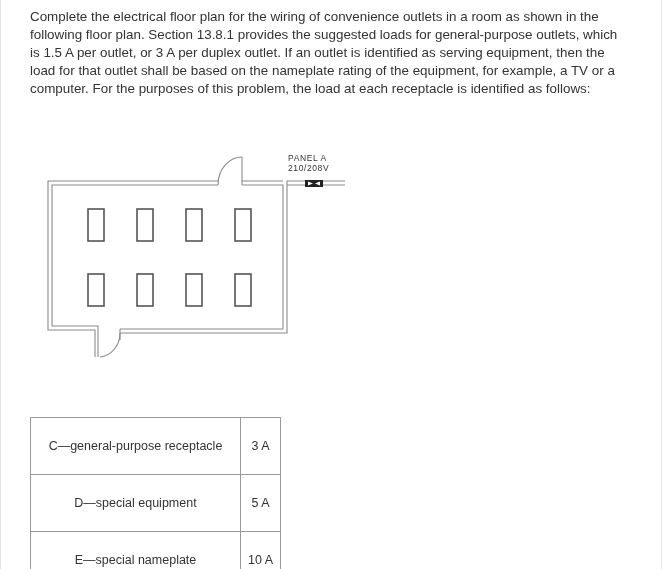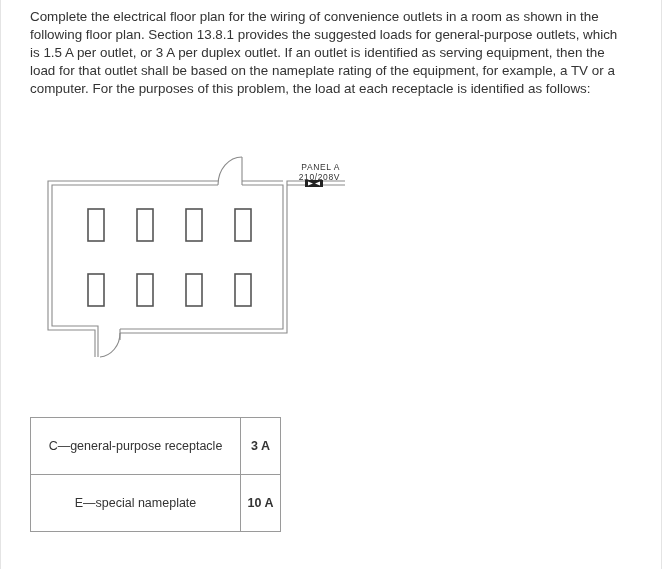--- a/index.html
+++ b/index.html
@@ -16,35 +16,35 @@
   }
   .problem-text {
     position: absolute; left: 30px; top: 8px; width: 600px;
     font-size: 13.4px; line-height: 18px; color: #333333;
     margin: 0;
   }
   .floorplan {
     position: absolute; left: 0; top: 145px; width: 400px; height: 220px;
   }
   .panel-label {
-    position: absolute; left: 288px; top: 162px;
+    position: absolute; left: 288px; top: 153px;
     font-size: 8.5px; line-height: 10px; color: #333;
-    letter-spacing: 0.6px; text-align: right; width: 52px;
+    letter-spacing: 0.6px; text-align: left; width: 52px;
   }
   .load-table {
     position: absolute; left: 30px; top: 372px;
     border-collapse: collapse;
     font-size: 12.5px; color: #333333;
   }
   .load-table td {
     border: 1px solid #9a9a9a;
     height: 56px; padding: 0; text-align: center; vertical-align: middle;
   }
   .load-table td.desc { width: 209px; }
-  .load-table td.val { width: 39px; font-weight: bold; }
+  .load-table td.val { width: 39px; }
   .load-table { border: 1.5px solid #555; margin-top: 45px; }
 </style>
 </head>
 <body>
 
 <div class="frame"></div>
 
 <p class="problem-text">Complete the electrical floor plan for the wiring of convenience outlets in a room as shown in the following floor plan. Section 13.8.1 provides the suggested loads for general-purpose outlets, which is 1.5 A per outlet, or 3 A per duplex outlet. If an outlet is identified as serving equipment, then the load for that outlet shall be based on the nameplate rating of the equipment, for example, a TV or a computer. For the purposes of this problem, the load at each receptacle is identified as follows:</p>
 
 <svg class="floorplan" viewBox="0 145 400 220" width="400" height="220" xmlns="http://www.w3.org/2000/svg">
@@ -87,17 +87,21 @@
   <div>210/208V</div>
 </div>
 
 <table class="load-table">
   <tbody>
     <tr>
       <td class="desc">C—general-purpose receptacle</td>
       <td class="val">3 A</td>
     </tr>
     <tr>
+      <td class="desc">D—special equipment</td>
+      <td class="val">5 A</td>
+    </tr>
+    <tr>
       <td class="desc">E—special nameplate</td>
       <td class="val">10 A</td>
     </tr>
   </tbody>
 </table>
 
 </body></html>

